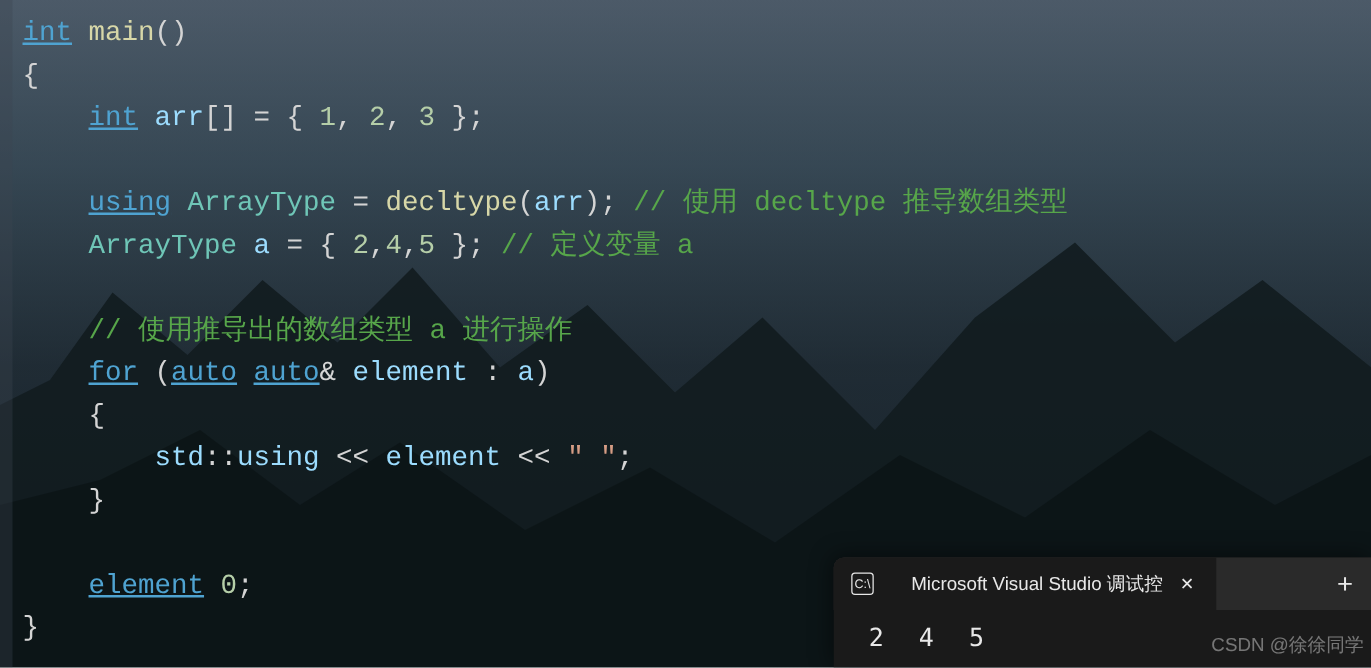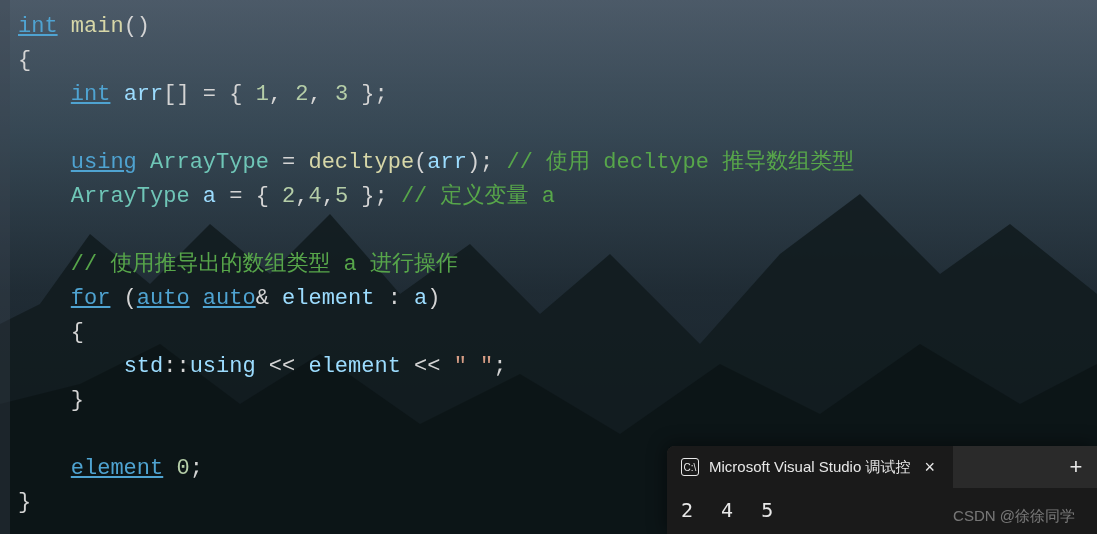--- a/index.html
+++ b/index.html
@@ -38,36 +38,36 @@
   }
   .console .tabbar {
     display:flex; align-items:center; height:42px;
     background:#2a2a2a; border-top-left-radius:8px;
   }
   .console .tab {
     display:flex; align-items:center; gap:10px;
     height:42px; padding:0 14px; background:#1a1a1a;
     font-size:15px; max-width:330px; border-top-left-radius:8px;
   }
-  .console .tab-title { white-space:nowrap; overflow:hidden; text-overflow:clip; flex:1; }
+  .console .tab-title { white-space:nowrap; overflow:hidden; text-overflow:clip; flex:1;margin-left:20px; }
   .console .icon-box {
     width:18px; height:18px; border:1.5px solid #e8e8e8; border-radius:3px;
     display:flex; align-items:center; justify-content:center; font-size:10px; flex:none;
   }
   .console .close { font-size:18px; cursor:pointer; padding:0 4px; flex:none; }
   .console .plus {
     margin-left:auto; width:42px; text-align:center; font-size:22px; color:#e8e8e8;
     cursor:pointer;
   }
   .console .body {
-    padding:10px 14px; font-family:Consolas,monospace; font-size:20px; letter-spacing:8px;
+    padding:10px 28px; font-family:Consolas,monospace; font-size:20px; letter-spacing:8px;
     color:#e8e8e8;
   }
   .watermark {
-    position:absolute; right:22px; bottom:8px; z-index:6;
+    position:absolute; right:6px; bottom:8px; z-index:6;
     color:rgba(230,230,230,0.45); font-size:15px;
     font-family:"Segoe UI",Arial,sans-serif;
   }
   .gutter {
     position:absolute; left:0; top:0; bottom:0; width:10px; z-index:3;
     background:rgba(60,70,80,0.35);
   }
 </style>
 </head>
 <body>

